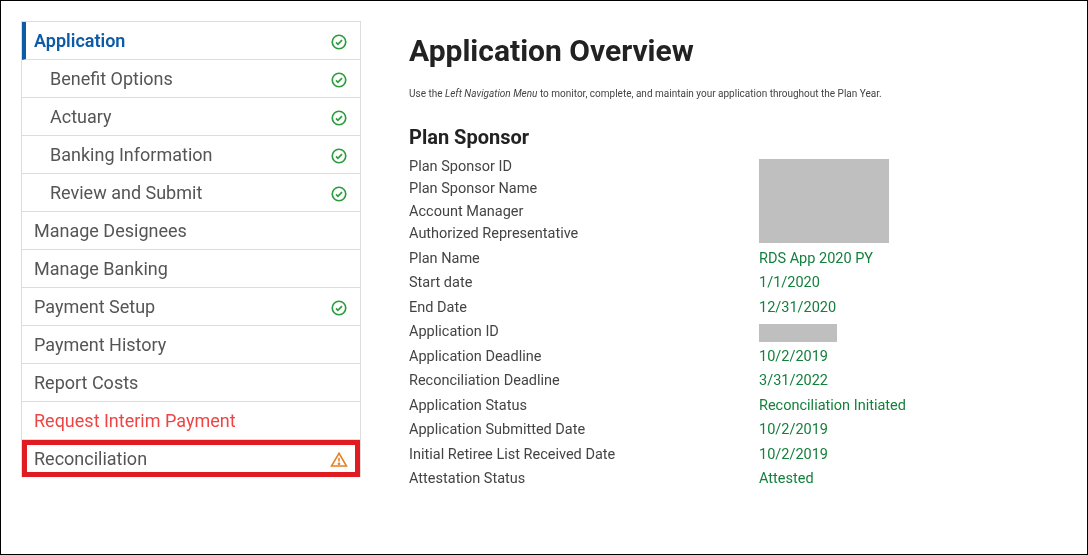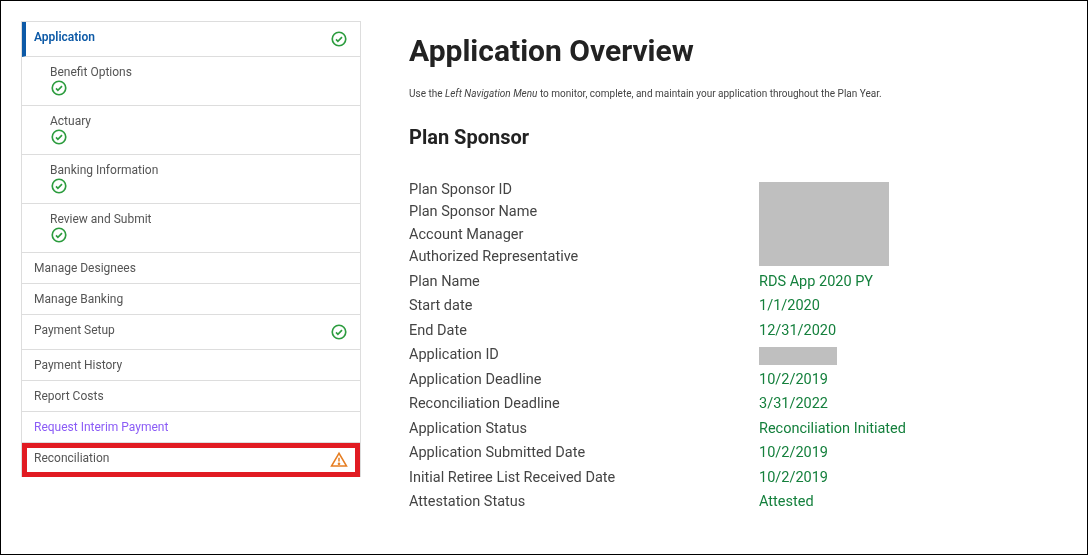--- a/index.html
+++ b/index.html
@@ -19,40 +19,39 @@
   .sidebar {
     width: 340px;
     flex-shrink: 0;
   }
   .nav {
     border: 1px solid #ddd;
     border-bottom: none;
   }
   .nav-item {
     display: flex;
-    align-items: flex-start;
+    align-items: flex-end;
     justify-content: space-between;
     padding: 8px 12px;
     border-bottom: 1px solid #ddd;
     color: #555;
     cursor: pointer;
-    font-size: 12px;
+    font-size: 18px;
   }
   .nav-item.active {
     border-left: 4px solid #0d5aa7;
     padding-left: 8px;
     color: #0d5aa7;
     font-weight: 600;
   }
   .nav-sub {
     padding-left: 28px;
-    flex-direction: column;
   }
   .nav-item.disabled {
-    color: #8b5cf6;
+    color: #ef4444;
   }
   .nav-item.highlighted {
     box-shadow: inset 0 0 0 5px #e11b22;
     border-bottom: none;
   }
   .check-icon {
     width: 18px;
     height: 18px;
     flex-shrink: 0;
   }
@@ -79,21 +78,21 @@
     font-size: 10px;
     margin-bottom: 26px;
   }
   .intro em {
     font-style: italic;
   }
   .section-title {
     font-size: 20px;
     font-weight: 700;
     color: #222;
-    margin-bottom: 30px;
+    margin-bottom: 7px;
   }
   .kv-row {
     display: flex;
     align-items: center;
     margin-bottom: 2px;
     line-height: 1.55;
   }
   .kv-label {
     width: 350px;
     color: #444;

